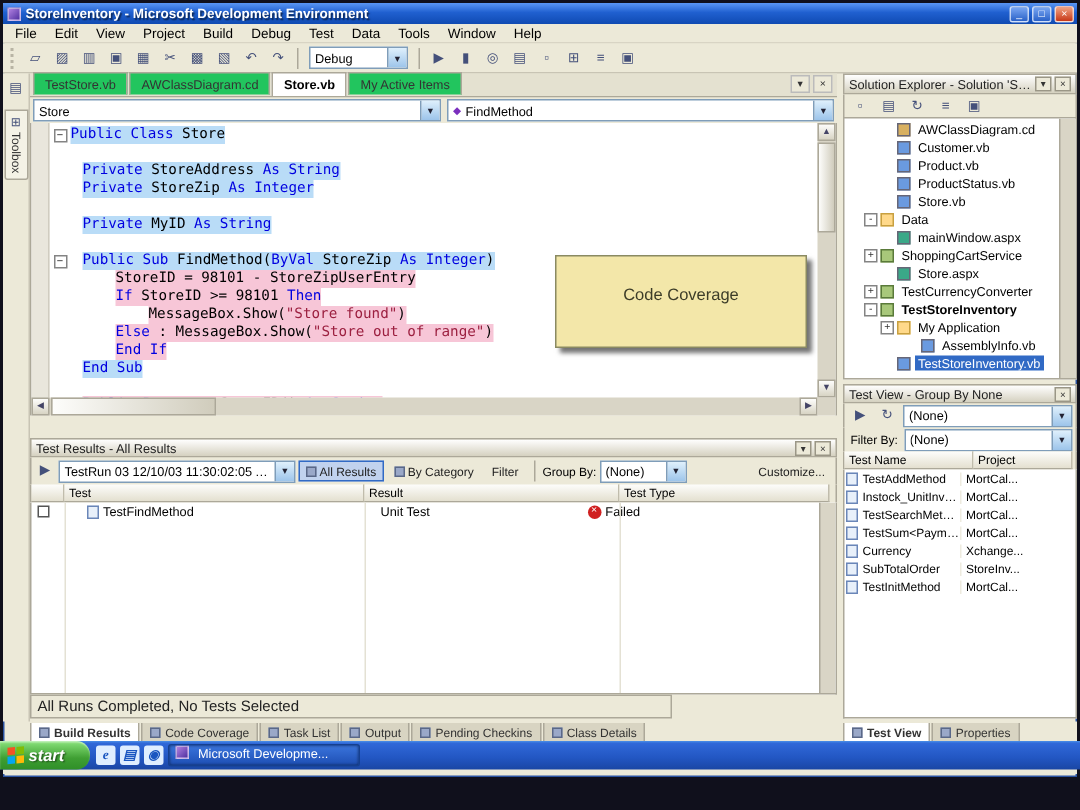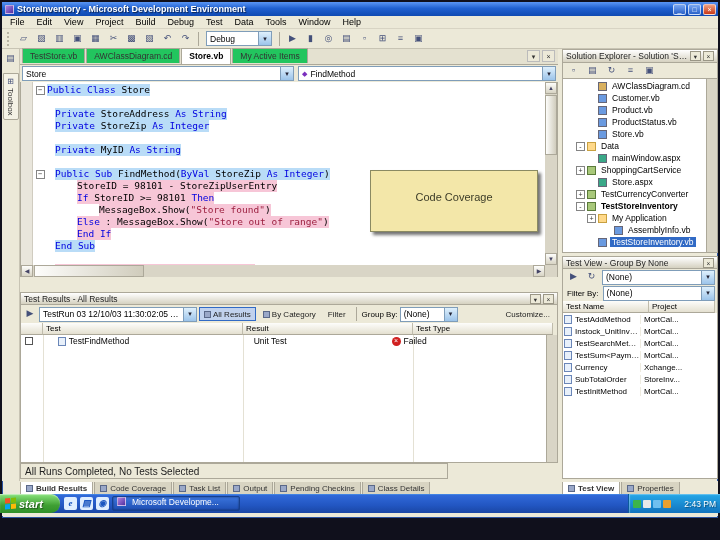--- a/index.html
+++ b/index.html
@@ -576,23 +576,14 @@
     </div>
     <div id="qlaunch">
         <span class="qlicon">e</span>
         <span class="qlicon">▤</span>
         <span class="qlicon">◉</span>
       </div>
     <div id="taskbtn">
       <span class="tb-ic"></span>
       <span>Microsoft Developme...</span>
     </div>
-    <div id="tray">
-      <span id="trayicons" style="display:flex;gap:2px">
-          <span class="trayicon" style="background: rgb(60, 180, 74);"></span>
-          <span class="trayicon" style="background: rgb(232, 232, 232);"></span>
-          <span class="trayicon" style="background: rgb(112, 192, 240);"></span>
-          <span class="trayicon" style="background: rgb(232, 160, 48);"></span>
-        </span>
-      <span id="clock">2:43 PM</span>
-    </div>
   </div>
 </div>
 
 </body></html>

